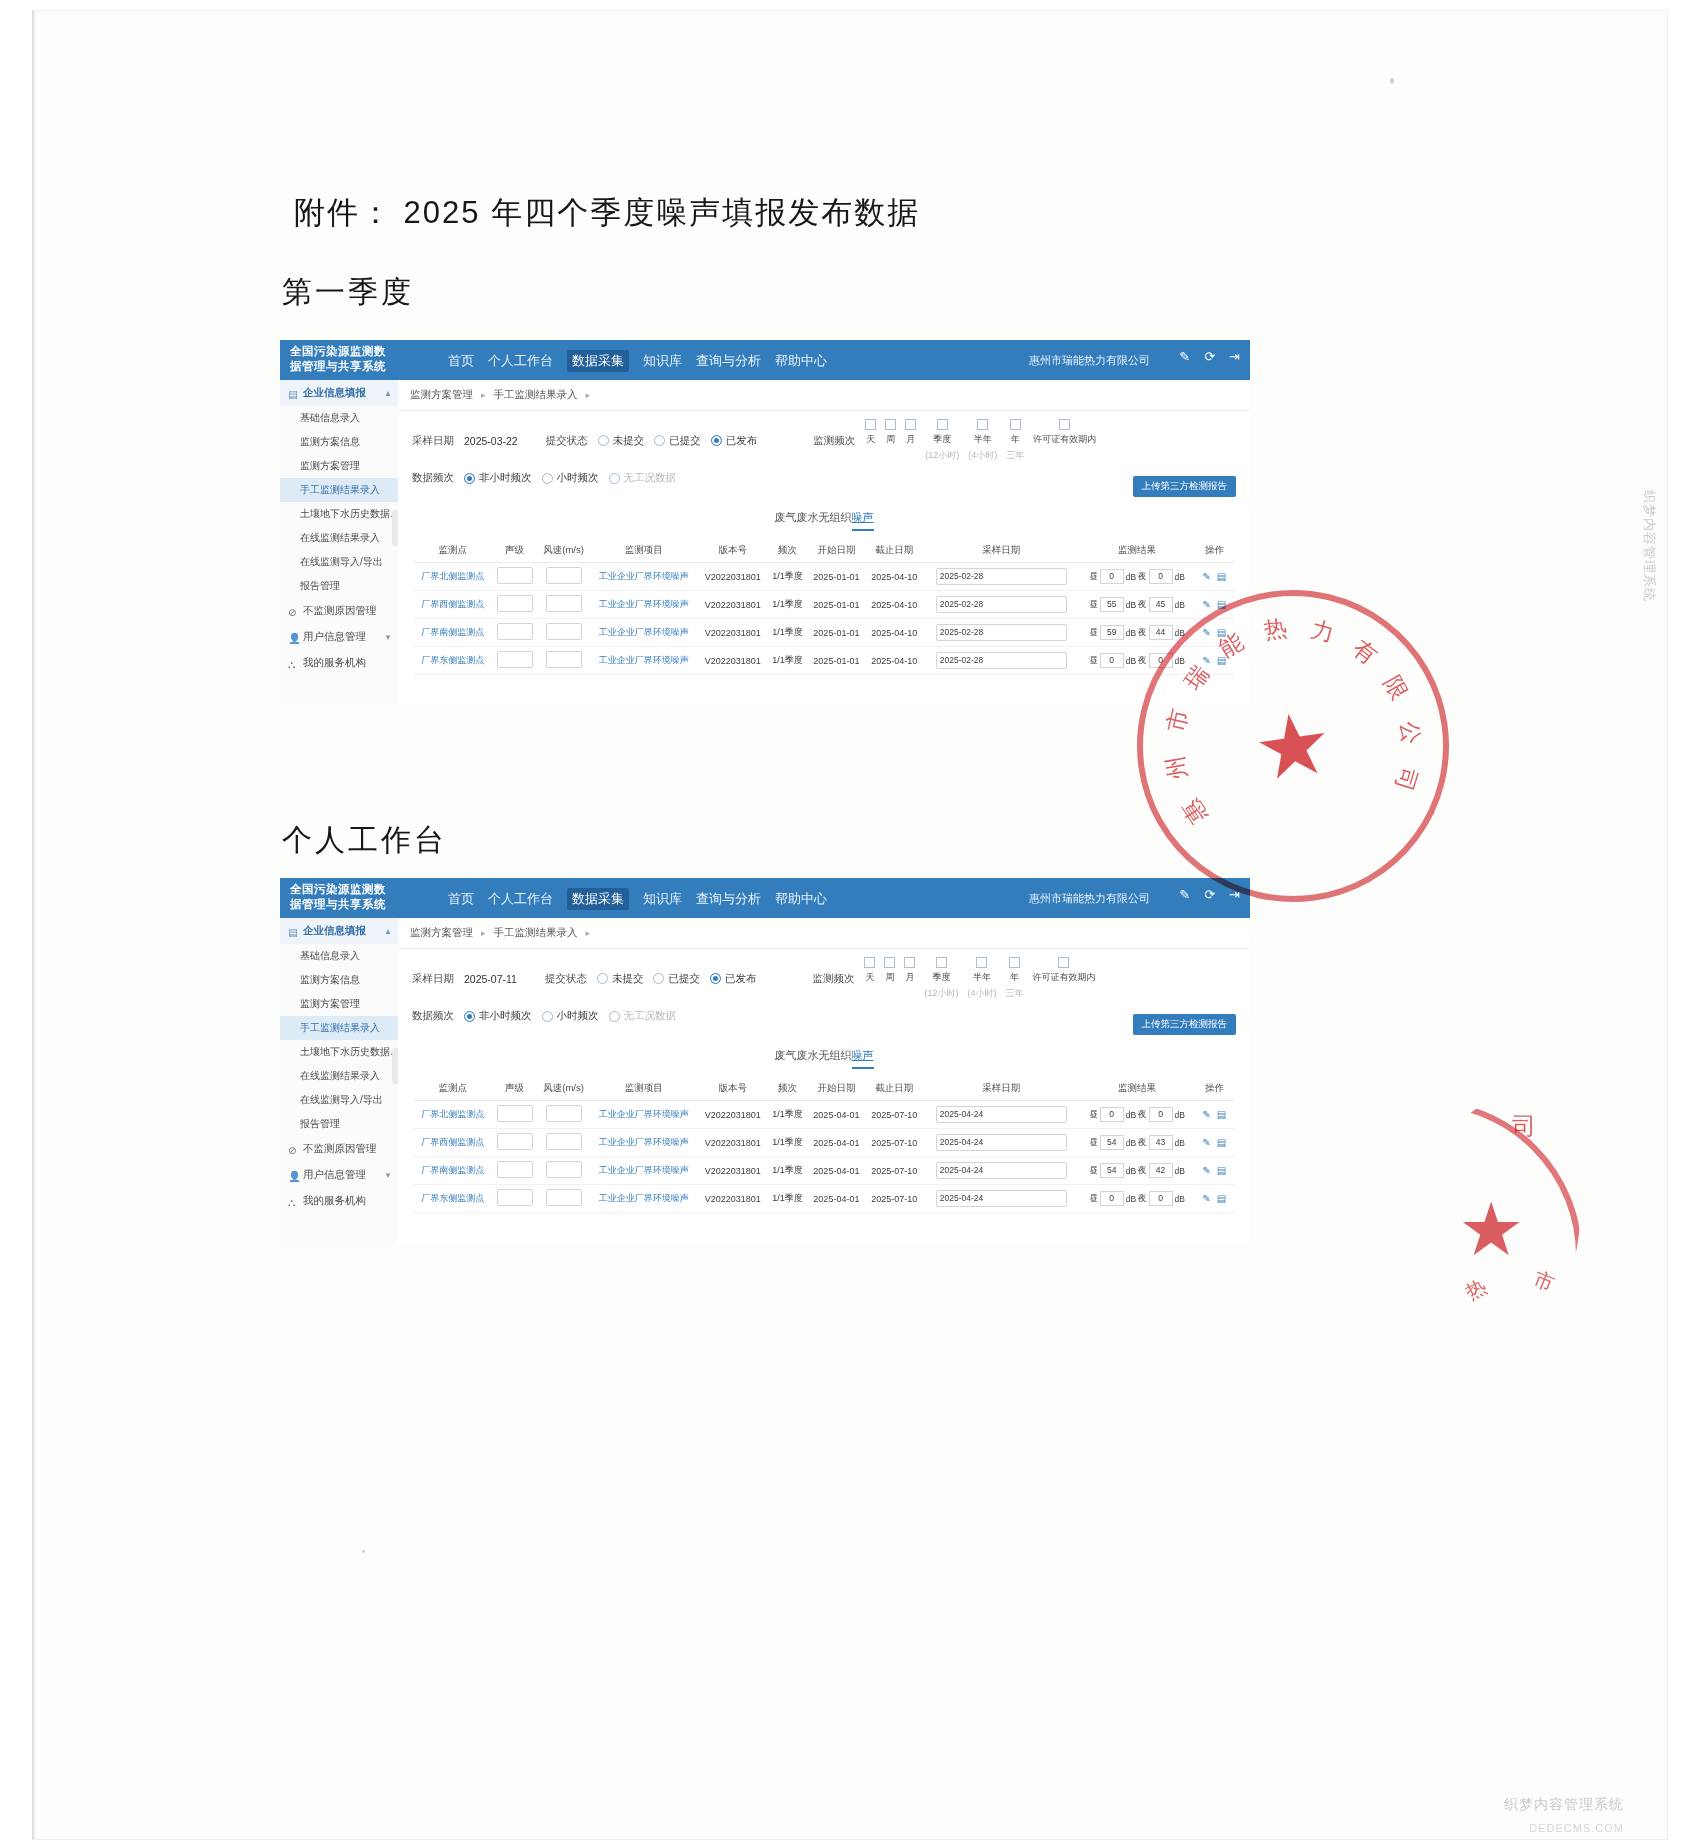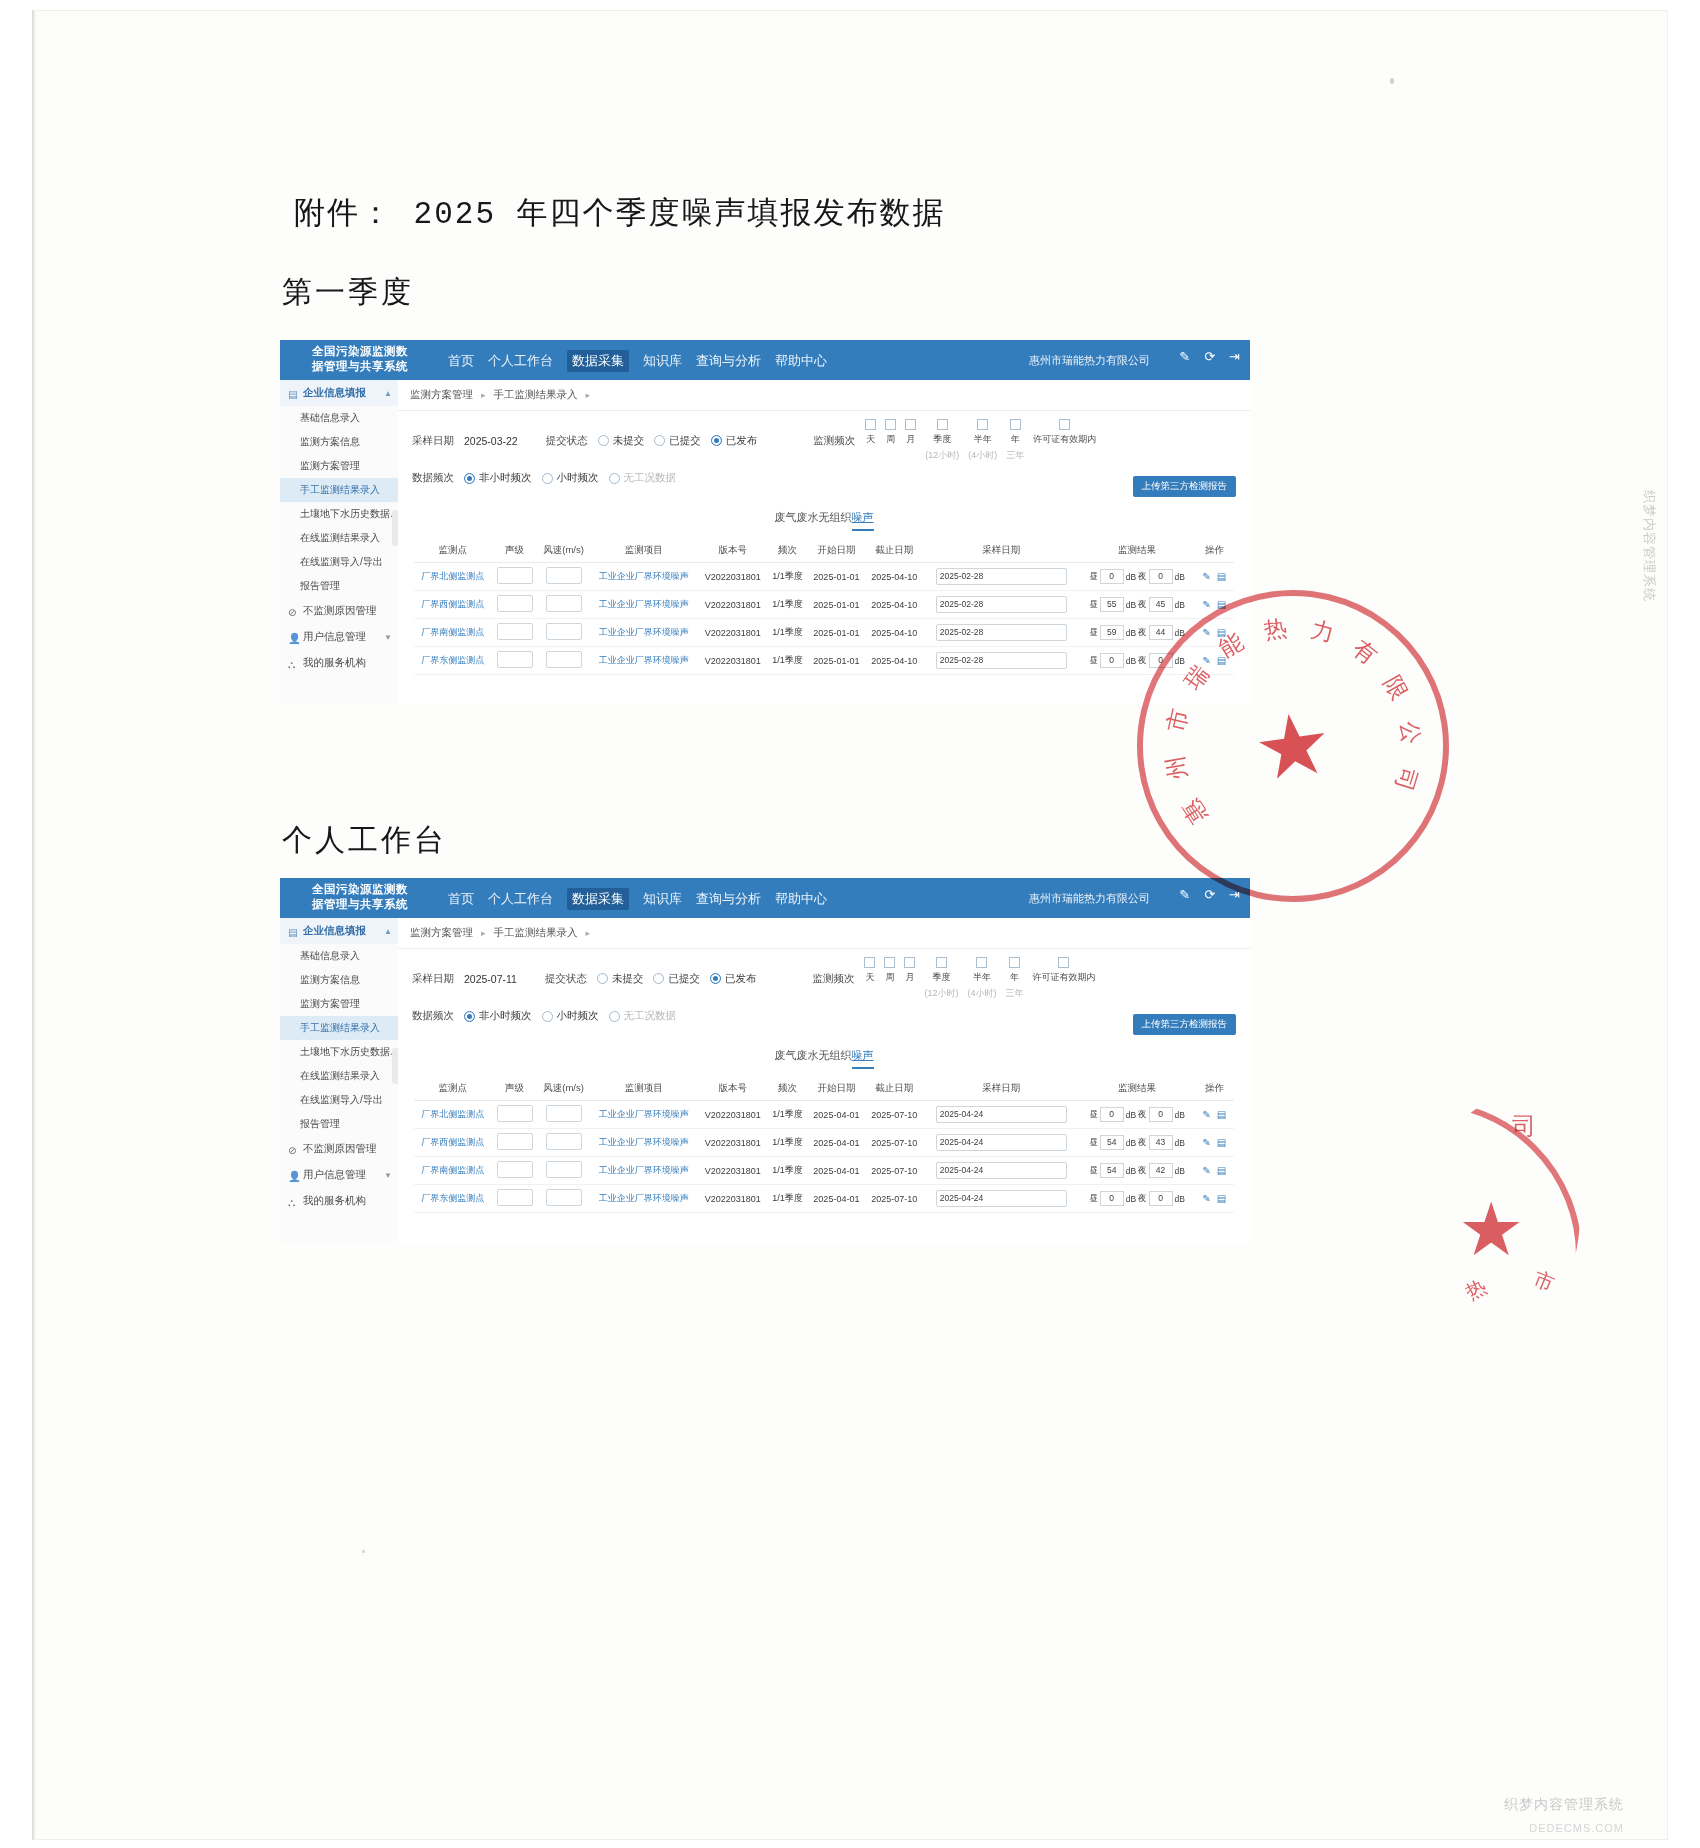--- a/index.html
+++ b/index.html
@@ -16,21 +16,21 @@
     background:#fdfdfb;
     box-shadow:0 0 0 1px #efefec inset;
   }
   .paper-edge{
     position:absolute;left:0;top:0;width:4px;height:100%;
     background:linear-gradient(90deg,#d9d9d4,#fdfdfb);
   }
   
   .doc-title{
     position:absolute;left:262px;top:182px;
-    font-family:Liberation Mono, monospace;
+    font-family:Liberation Sans, sans-serif;
     font-size:31px;color:#17171a;letter-spacing:2px;white-space:nowrap;
   }
   .sec-title{
     position:absolute;
     font-family:"Liberation Serif","DejaVu Serif",serif;
     font-size:30px;color:#17171a;letter-spacing:3px;white-space:nowrap;
   }
   #sec1{left:250px;top:262px;}
   #sec2{left:250px;top:810px;}
 
@@ -40,21 +40,20 @@
     width:970px;height:365px;
     background:#ffffff;
     filter:saturate(.92);
   }
   #shot1{left:248px;top:330px;}
   #shot2{left:248px;top:868px;}
 
   .topbar{
     position:absolute;left:0;top:0;width:970px;height:40px;
     background:#2f7ec4;
-    text-align:center;
   }
   .brand{
     position:absolute;left:10px;top:4px;width:140px;
     color:#fff;font-size:11.5px;line-height:15px;font-weight:bold;
     letter-spacing:.5px;
   }
   .navs{
     position:absolute;left:168px;top:12px;height:18px;
     display:flex;gap:14px;align-items:center;
   }

